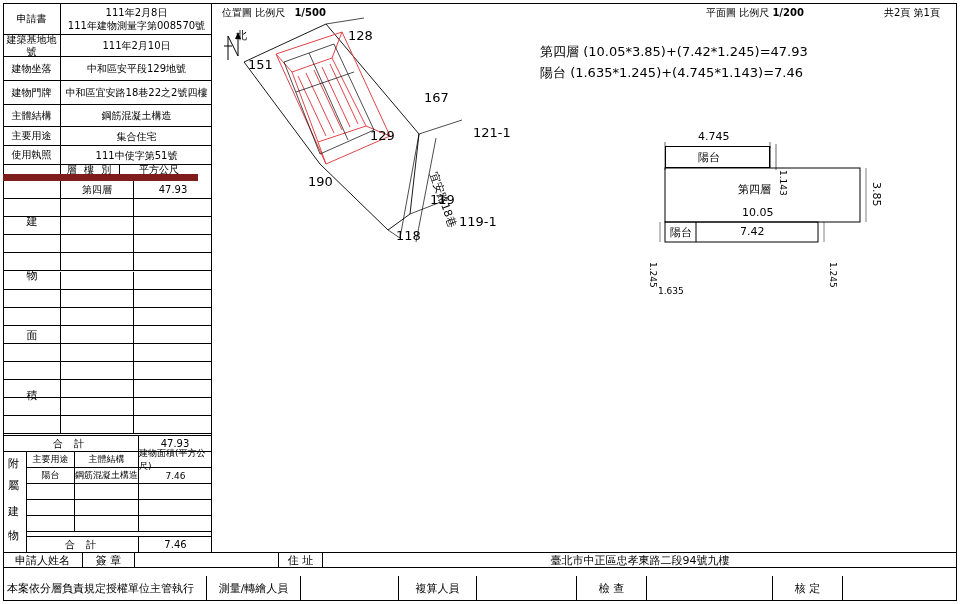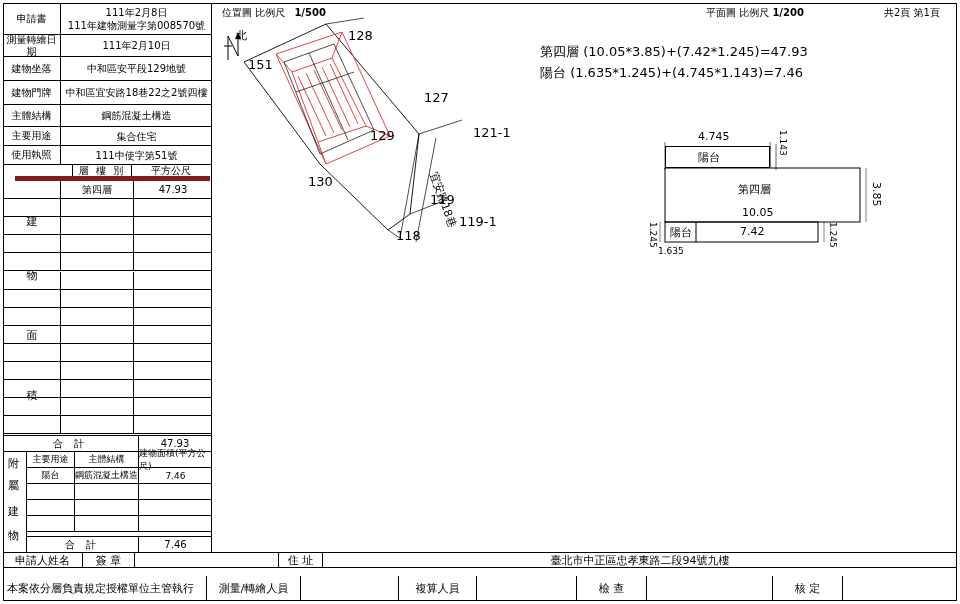--- a/index.html
+++ b/index.html
@@ -16,21 +16,21 @@
   .frame{position:absolute;left:3px;top:3px;width:954px;height:598px;border:1px solid #000;box-sizing:border-box;}
 
   
   .left-table{position:absolute;left:3px;top:3px;width:209px;height:549px;border-right:1px solid #000;box-sizing:border-box;}
   .lt-row{position:absolute;left:0;width:209px;border-bottom:1px solid #000;box-sizing:border-box;display:flex;}
   .lt-label{width:58px;border-right:1px solid #000;box-sizing:border-box;display:flex;align-items:center;justify-content:center;text-align:center;font-size:10px;line-height:1.15;}
   .lt-val{flex:1;display:flex;align-items:center;justify-content:center;text-align:center;font-size:10px;line-height:1.3;padding:0 2px;}
   .lt-val.two{flex-direction:column;}
 
   
-  .area-head{position:absolute;left:12px;top:162px;width:195px;height:16px;border-bottom:5px solid #7f1d1d;box-sizing:border-box;display:flex;}
+  .area-head{position:absolute;left:0;top:162px;width:195px;height:16px;border-bottom:7px solid #7f1d1d;box-sizing:border-box;display:flex;}
   .ah-c1{width:58px;border-right:1px solid #000;box-sizing:border-box;}
   .ah-c2{flex:1;border-right:1px solid #000;box-sizing:border-box;display:flex;align-items:center;justify-content:center;font-size:10px;letter-spacing:2px;}
   .ah-c3{width:78px;display:flex;align-items:center;justify-content:center;font-size:10px;}
 
   .area-rowwrap{position:absolute;left:0;top:178px;width:209px;height:254px;}
   .area-row{position:absolute;left:0;width:209px;height:18.1px;border-bottom:1px solid #000;box-sizing:border-box;display:flex;}
   .ar-c1{width:58px;border-right:1px solid #000;box-sizing:border-box;}
   .ar-c2{flex:1;border-right:1px solid #000;box-sizing:border-box;display:flex;align-items:center;justify-content:center;font-size:10px;}
   .ar-c3{width:78px;display:flex;align-items:center;justify-content:center;font-size:10px;}
 
@@ -74,21 +74,21 @@
   
   .calc{position:absolute;left:540px;top:42px;font-size:13px;line-height:1.6;}
 
   .label{position:absolute;font-size:13px;color:#000;}
   .label.sm{font-size:11px;}
 
   
   .rd{position:absolute;left:620px;top:130px;width:300px;height:135px;}
   .rd-box{position:absolute;border:1px solid #000;box-sizing:border-box;}
   .rd-t{position:absolute;font-size:11px;}
-  .rd-t.small{font-size:9px;}
+  .rd-t.small{font-size:9px;margin-top:40px;}
   .vtext{writing-mode:vertical-rl;text-orientation:mixed;}
 
   
   .notes{position:absolute;left:214px;top:492px;font-size:11px;line-height:1.55;}
 
   
   .north{position:absolute;left:222px;top:30px;}
 
   svg{display:block;}
 </style>
@@ -112,21 +112,21 @@
 
     <div class="lt-row" style="top:0;height:32px;">
       <div class="lt-label">申請書</div>
       <div class="lt-val two">
         <div>111年2月8日</div>
         <div>111年建物測量字第008570號</div>
       </div>
     </div>
 
     <div class="lt-row" style="top:32px;height:22px;">
-      <div class="lt-label">測量轉繪日期</div>
+      <div class="lt-label">建築基地地號</div>
       <div class="lt-val">111年2月10日</div>
     </div>
 
     <div class="lt-row" style="top:54px;height:24px;">
       <div class="lt-label">建物坐落</div>
       <div class="lt-val">中和區安平段129地號</div>
     </div>
 
     <div class="lt-row" style="top:78px;height:24px;">
       <div class="lt-label">建物門牌</div>
@@ -317,25 +317,25 @@
 
     <g stroke="#000" stroke-width="0.7" fill="none">
       <polygon points="70,48 120,30 160,116 106,140"></polygon>
       <line x1="95" y1="39" x2="134" y2="126"></line>
       <line x1="82" y1="78" x2="140" y2="58"></line>
     </g>
   </svg>
 
   <div class="label" style="left:348px;top:28px;">128</div>
   <div class="label" style="left:248px;top:57px;">151</div>
-  <div class="label" style="left:424px;top:90px;">127</div>
+  <div class="label" style="left:424px;top:90px;">167</div>
   <div class="label" style="left:370px;top:128px;">129</div>
   <div class="label" style="left:473px;top:125px;">121-1</div>
   <div class="label" style="left:459px;top:168px;margin-top:46px;">119-1</div>
-  <div class="label" style="left:308px;top:174px;">130</div>
+  <div class="label" style="left:308px;top:174px;">190</div>
   <div class="label" style="left:430px;top:192px;">119</div>
   <div class="label" style="left:396px;top:228px;">118</div>
   <div class="label sm" style="left:440px;top:170px;transform:rotate(70deg);transform-origin:left top;">宜安路18巷</div>
 
   <div class="calc">
     <div>第四層 (10.05*3.85)+(7.42*1.245)=47.93</div>
     <div>陽台 (1.635*1.245)+(4.745*1.143)=7.46</div>
   </div>
 
   <div class="rd">

